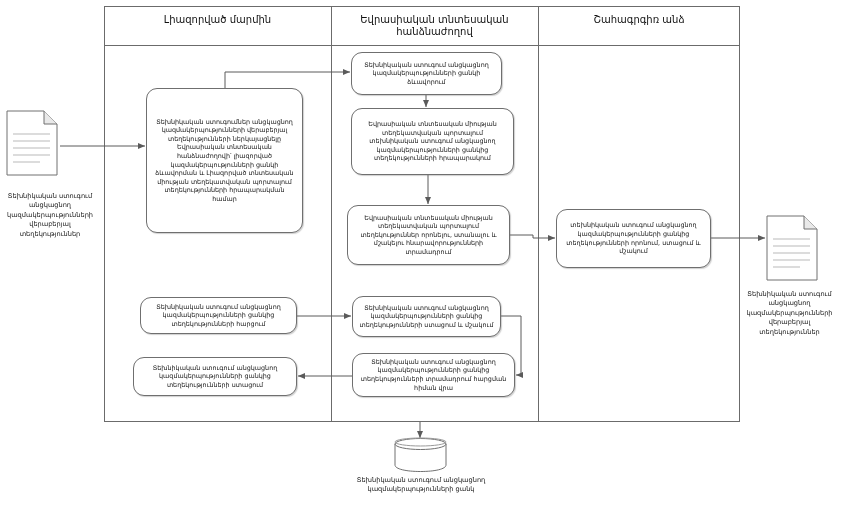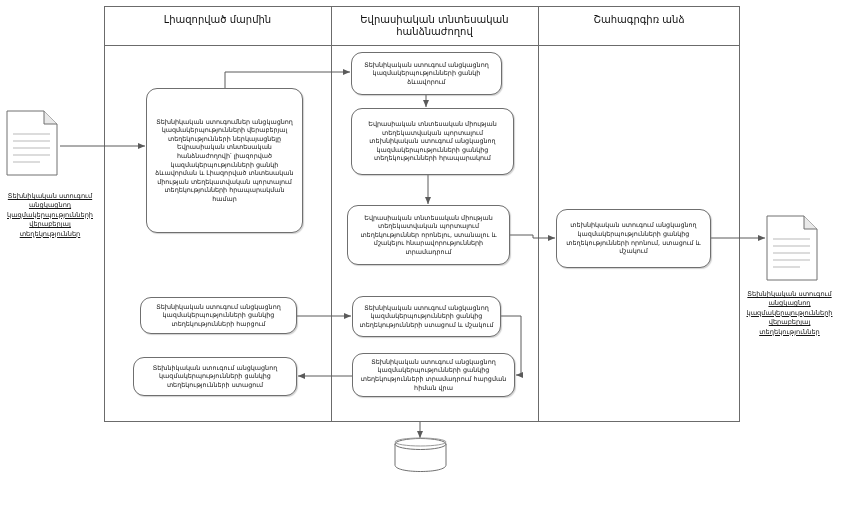--- a/index.html
+++ b/index.html
@@ -49,21 +49,21 @@
   .n-mid-3{left:347px;top:205px;width:163px;height:60px;}
   .n-mid-4{left:352px;top:296px;width:149px;height:41px;}
   .n-mid-5{left:352px;top:353px;width:163px;height:44px;}
 
   .n-right{left:556px;top:209px;width:155px;height:59px;}
 
   
   .doc{position:absolute;}
   .doc-cap{
     position:absolute;text-align:center;
-    font-size:6.6px;line-height:9.4px;color:#141414;text-decoration:underline;
+    font-size:6.6px;line-height:9.4px;color:#141414;
   }
   .doc-left{left:6px;top:110px;width:52px;height:66px;}
   .doc-left-cap{left:0px;top:192px;width:100px;}
   .doc-right{left:766px;top:215px;width:52px;height:66px;}
   .doc-right-cap{left:738px;top:290px;width:103px;}
 
   
   .db{position:absolute;left:394px;top:437px;width:53px;height:35px;}
   .db-cap{
     position:absolute;left:352px;top:476px;width:138px;text-align:center;
@@ -168,14 +168,15 @@
       <line x1="7" y1="52" x2="34" y2="52"></line>
     </g>
   </svg>
   <div class="doc-cap doc-right-cap">Տեխնիկական ստուգում անցկացնող կազմակերպությունների վերաբերյալ տեղեկություններ</div>
 
   <svg class="db" viewBox="0 0 53 35">
     <path d="M1,7 V28 C1,32 12,34.5 26.5,34.5 C41,34.5 52,32 52,28 V7 Z" fill="#ffffff" stroke="#707070" stroke-width="1"></path>
     <ellipse cx="26.5" cy="7" rx="25.5" ry="5.5" fill="#ffffff" stroke="#707070" stroke-width="1"></ellipse>
     <ellipse cx="26.5" cy="5" rx="25.5" ry="4" fill="none" stroke="#9a9a9a" stroke-width="1"></ellipse>
   </svg>
+  <div class="db-cap">Տեխնիկական ստուգում անցկացնող կազմակերպությունների ցանկ</div>
 
 </div>
 
 </body></html>

